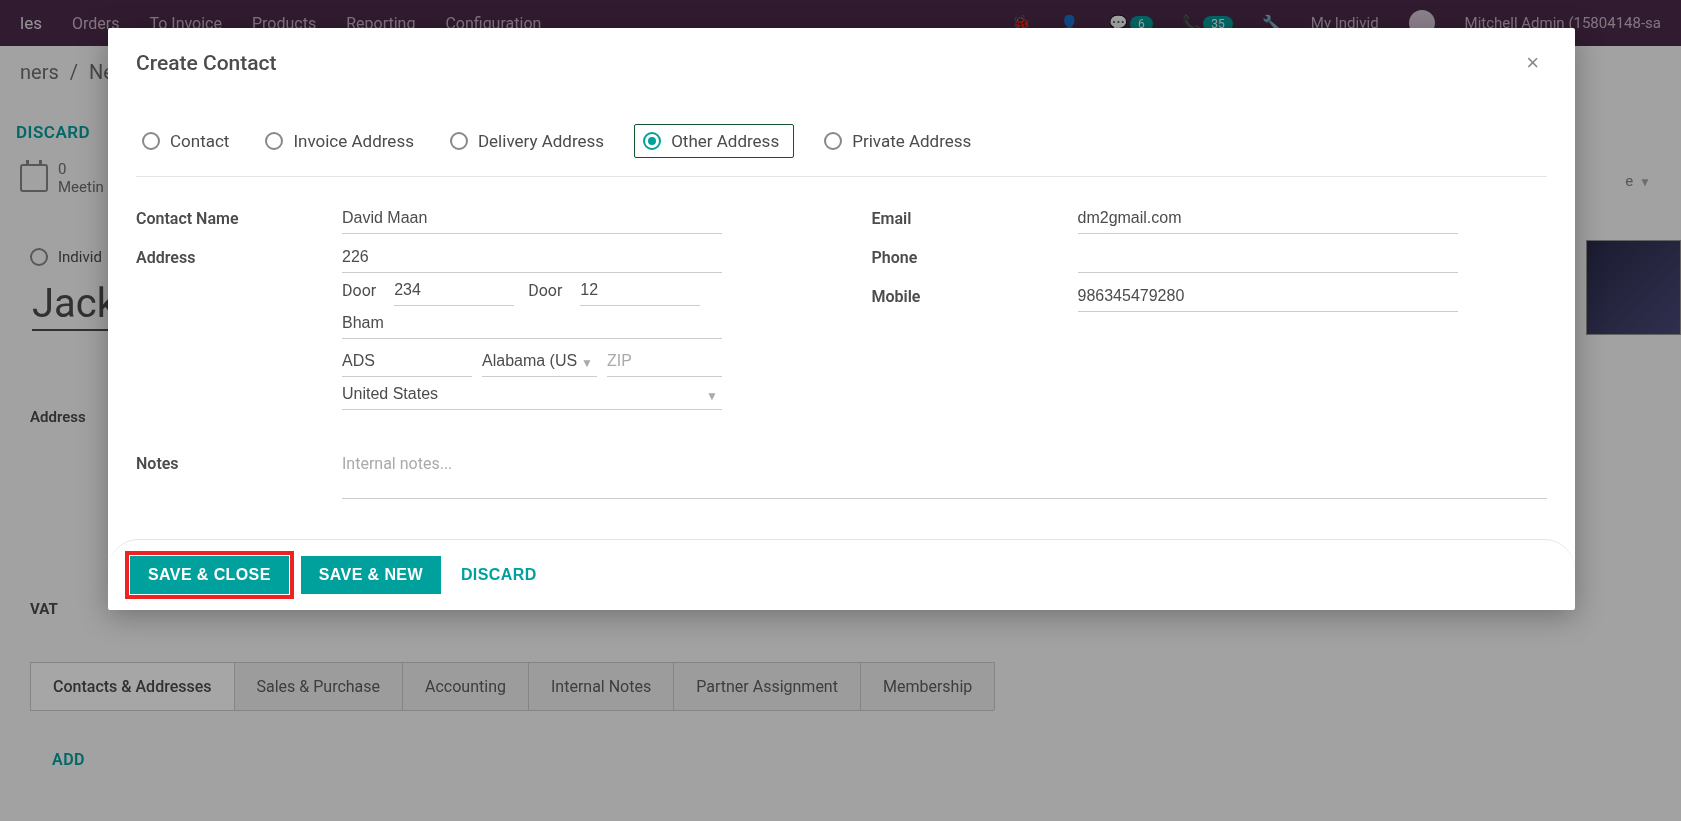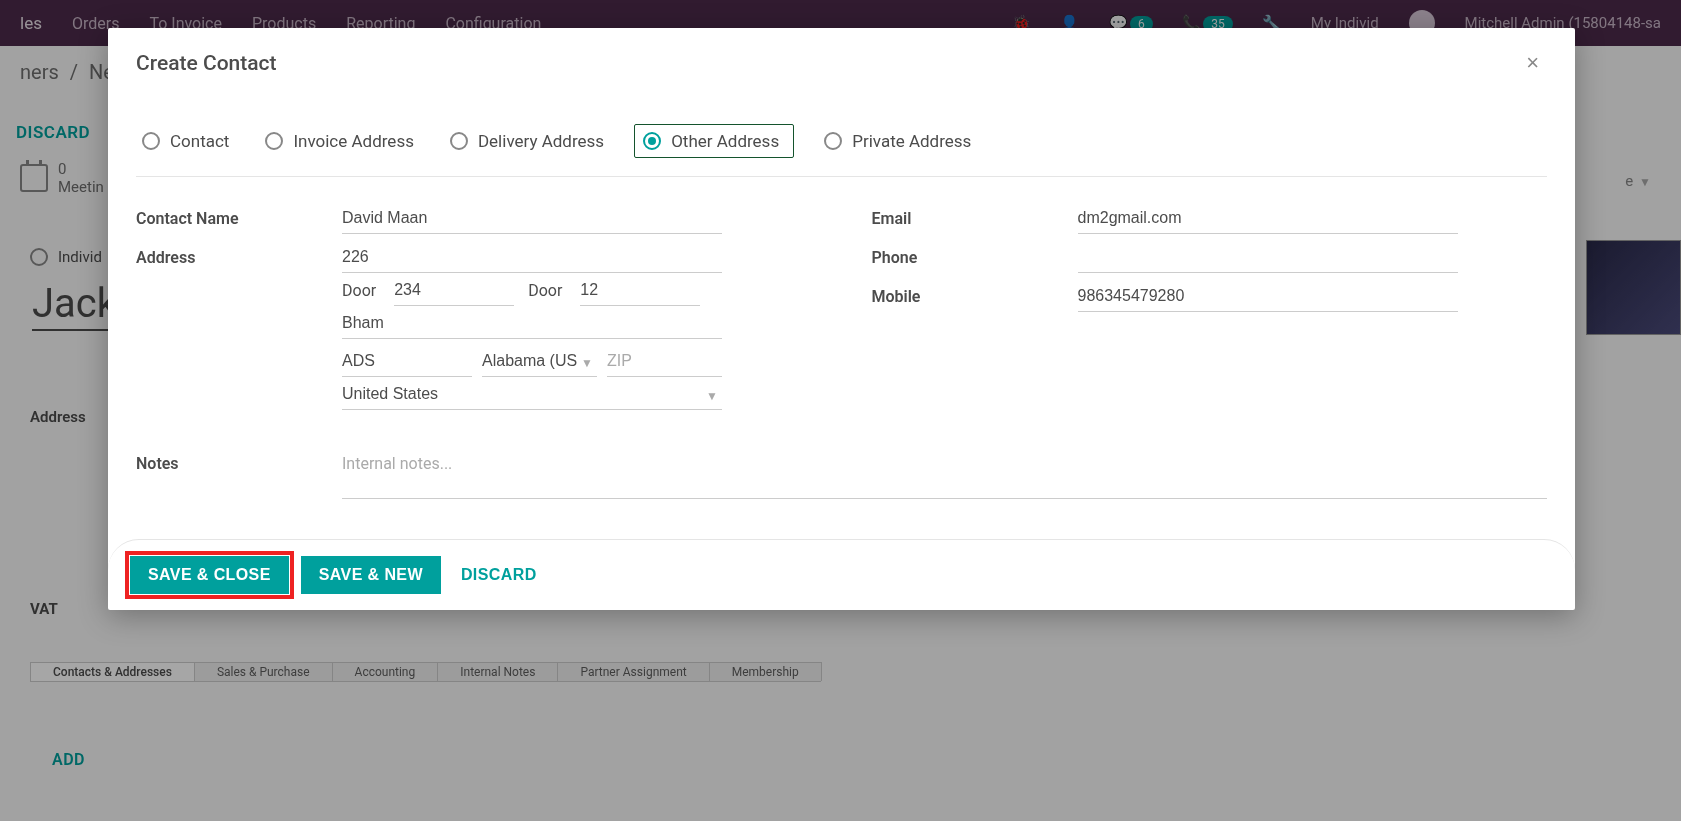--- a/index.html
+++ b/index.html
@@ -24,21 +24,21 @@
 
 .bg-indiv { position: absolute; top: 248px; left: 30px; display: flex; align-items: center; gap: 10px; }
 .bg-radio { width: 18px; height: 18px; border: 2px solid #888; border-radius: 50%; }
 .bg-name { position: absolute; top: 280px; left: 32px; font-size: 40px; color: #4c4c4c; border-bottom: 2px solid #4c4c4c; padding-bottom: 2px; }
 .bg-addr-label { position: absolute; top: 408px; left: 30px; font-weight: 600; color: #4c4c4c; }
 .bg-vat-label { position: absolute; top: 600px; left: 30px; font-weight: 700; color: #4c4c4c; }
 
 .bg-thumb { position: absolute; top: 240px; right: 0; width: 95px; height: 95px; background: #2a2a4a; border: 1px solid #999; }
 
 .bg-tabs { position: absolute; top: 662px; left: 30px; display: flex; border-bottom: 1px solid #ccc; }
-.bg-tab { padding: 2px 22px; border: 1px solid #ccc; border-bottom: none; background: #f0f0f0; color: #5f5f5f; font-size: 12px; margin-right: -1px; }
+.bg-tab { padding: 14px 22px; border: 1px solid #ccc; border-bottom: none; background: #f0f0f0; color: #5f5f5f; font-size: 16px; margin-right: -1px; }
 .bg-tab.active { background: #fff; color: #4c4c4c; font-weight: 500; }
 .bg-add { position: absolute; top: 750px; left: 52px; color: #00a09d; font-weight: 600; font-size: 16px; letter-spacing: 0.5px; }
 
 
 .overlay { position: absolute; inset: 0; background: rgba(0,0,0,0.35); }
 
 
 .modal { position: absolute; top: 28px; left: 108px; width: 1467px; background: #fff; border-radius: 2px; box-shadow: 0 6px 30px rgba(0,0,0,0.3); }
 .modal-header { padding: 18px 28px; display: flex; align-items: center; justify-content: space-between; }
 .modal-title { font-size: 21px; font-weight: 500; color: #4c4c4c; }

